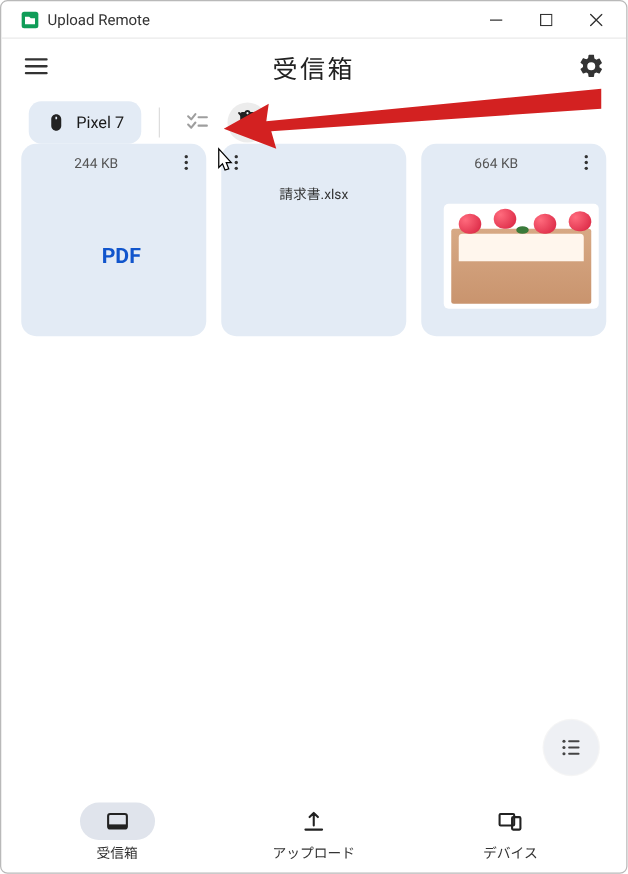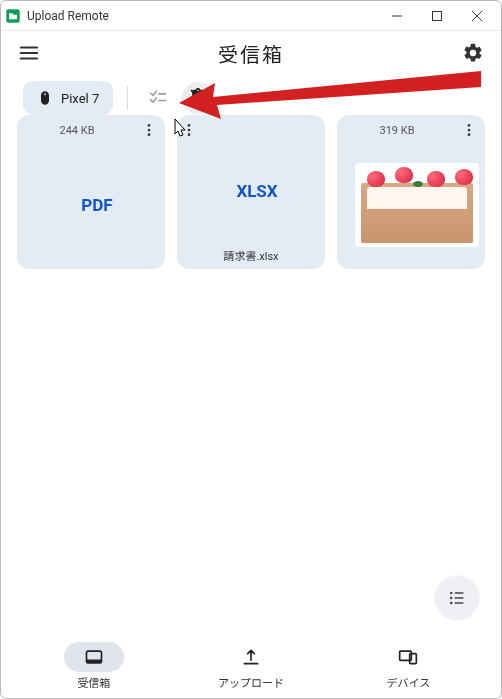--- a/index.html
+++ b/index.html
@@ -12,21 +12,21 @@
     border:1px solid #b9b9b9;
     border-radius:6px;
     overflow:hidden;
     position:relative;
   }
   
   .titlebar {
     height:30px;
     display:flex;
     align-items:center;
-    padding:0 4px 0 4px;
+    padding:0 4px 0 15px;
     font-size:12px;
     color:#333;
     border-bottom:1px solid #eaeaea;
   }
   .titlebar .app-icon {
     width:16px; height:16px;
     margin-right:6px;
     display:flex; align-items:center; justify-content:center;
   }
   .titlebar .title { flex:0 0 auto; }
@@ -300,27 +300,26 @@
   <div class="card">
     <div class="card-head">
       <div class="kebab">
         <svg width="16" height="16" viewBox="0 0 24 24">
             <circle cx="12" cy="5" r="2" fill="#333"></circle>
             <circle cx="12" cy="12" r="2" fill="#333"></circle>
             <circle cx="12" cy="19" r="2" fill="#333"></circle>
           </svg>
       </div>
     </div>
-    <div class="card-body">XLSX</div>
     <div class="card-name">請求書.xlsx</div>
   </div>
 
   <div class="card">
     <div class="card-head">
-      <span class="card-size">319 KB</span>
+      <span class="card-size">664 KB</span>
       <div class="kebab">
         <svg width="16" height="16" viewBox="0 0 24 24">
             <circle cx="12" cy="5" r="2" fill="#333"></circle>
             <circle cx="12" cy="12" r="2" fill="#333"></circle>
             <circle cx="12" cy="19" r="2" fill="#333"></circle>
           </svg>
       </div>
     </div>
     <div class="card-body thumb">
       <div class="cake">

